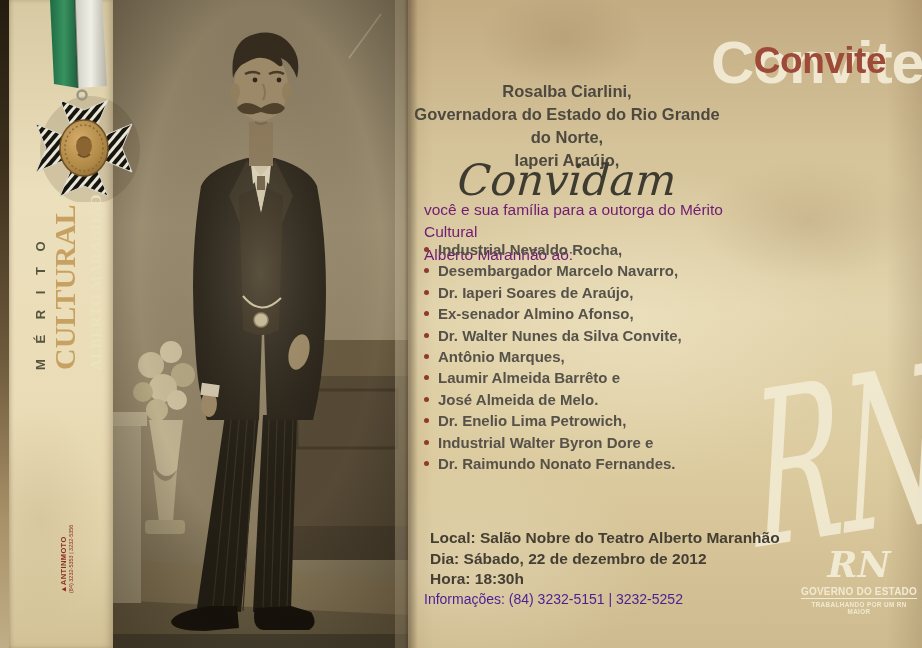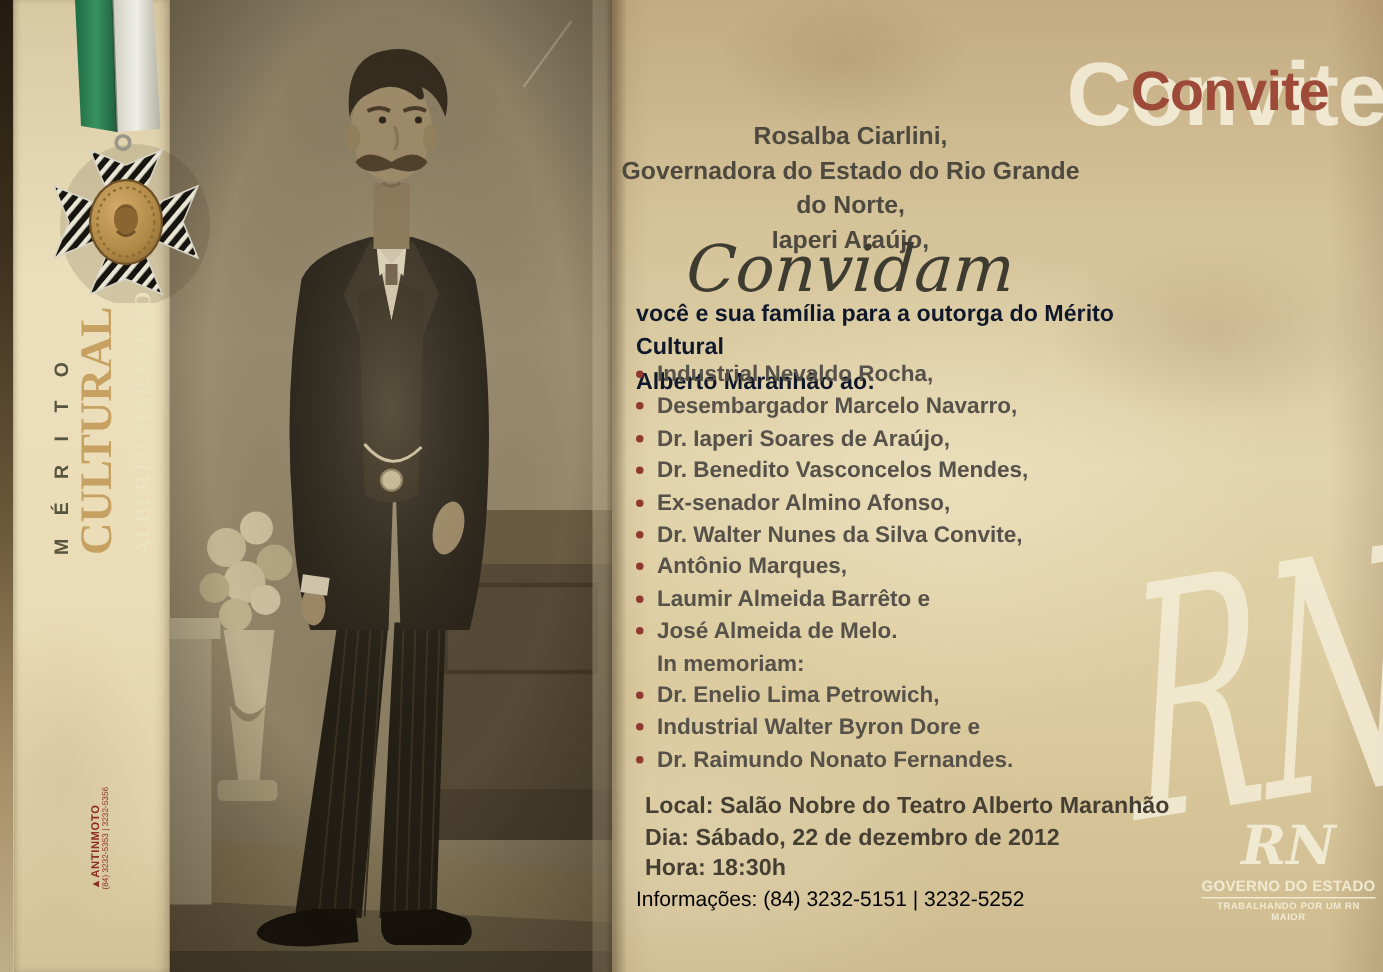--- a/index.html
+++ b/index.html
@@ -62,35 +62,35 @@
     position:absolute;left:408px;top:80px;width:318px;text-align:center;
     font-size:16.5px;line-height:23px;color:#4d493f;font-weight:bold;
   }
   .script-word{
     position:absolute;left:408px;top:155px;width:318px;text-align:center;
     font-family:"DejaVu Serif","Liberation Serif",serif;font-style:italic;
     font-size:43px;color:#3e3b31;transform:skewX(-4deg);
   }
   .intro-block{
     position:absolute;left:424px;top:199px;width:330px;
-    font-size:15.5px;line-height:22.3px;color:#0f172a;font-weight:bold;
+    font-size:15.5px;line-height:22.3px;color:#701a75;font-weight:normal;
   }
   
   .honorees{position:absolute;left:423px;top:239px;width:330px;}
   .honoree{position:relative;padding-left:15px;font-size:15px;line-height:21.4px;color:#56524a;font-weight:bold;}
   .honoree::before{content:"";position:absolute;left:1px;top:8px;width:5px;height:5px;border-radius:50%;background:#8e3a2e;}
   .honoree.no-bullet::before{display:none;}
   
   .details-block{
     position:absolute;left:430px;top:528px;width:360px;
     font-size:15.5px;line-height:20.5px;font-weight:bold;color:#453f33;
   }
   .info-line{
     position:absolute;left:424px;top:591px;width:360px;
-    font-size:14px;color:#000000;
+    font-size:14px;color:#4c1d95;
   }
   
   .rn-big{
     position:absolute;right:-18px;top:328px;
     font-family:"DejaVu Serif","Liberation Serif",serif;font-style:italic;
     font-size:215px;line-height:230px;color:rgba(243,236,212,.88);
     transform:scale(.55,1) rotate(-5deg);transform-origin:100% 0;
     pointer-events:none;
   }
   .gov-logo{position:absolute;left:799px;top:547px;width:120px;text-align:center;color:#f1ead2;}
@@ -280,27 +280,25 @@
 
   <div class="intro-block">
     <div>você e sua família para a outorga do Mérito Cultural</div>
     <div>Alberto Maranhão ao:</div>
   </div>
 
   <div class="honorees">
     <div class="honoree">Industrial Nevaldo Rocha,</div>
     <div class="honoree">Desembargador Marcelo Navarro,</div>
     <div class="honoree">Dr. Iaperi Soares de Araújo,</div>
-    <div class="honoree">Dr. Benedito Vasconcelos Mendes,</div>
     <div class="honoree">Ex-senador Almino Afonso,</div>
     <div class="honoree">Dr. Walter Nunes da Silva Convite,</div>
     <div class="honoree">Antônio Marques,</div>
     <div class="honoree">Laumir Almeida Barrêto e</div>
     <div class="honoree">José Almeida de Melo.</div>
-    <div class="honoree no-bullet">In memoriam:</div>
     <div class="honoree">Dr. Enelio Lima Petrowich,</div>
     <div class="honoree">Industrial Walter Byron Dore e</div>
     <div class="honoree">Dr. Raimundo Nonato Fernandes.</div>
   </div>
 
   <div class="details-block">
     <div>Local: Salão Nobre do Teatro Alberto Maranhão</div>
     <div>Dia: Sábado, 22 de dezembro de 2012</div>
     <div>Hora: 18:30h</div>
   </div>

